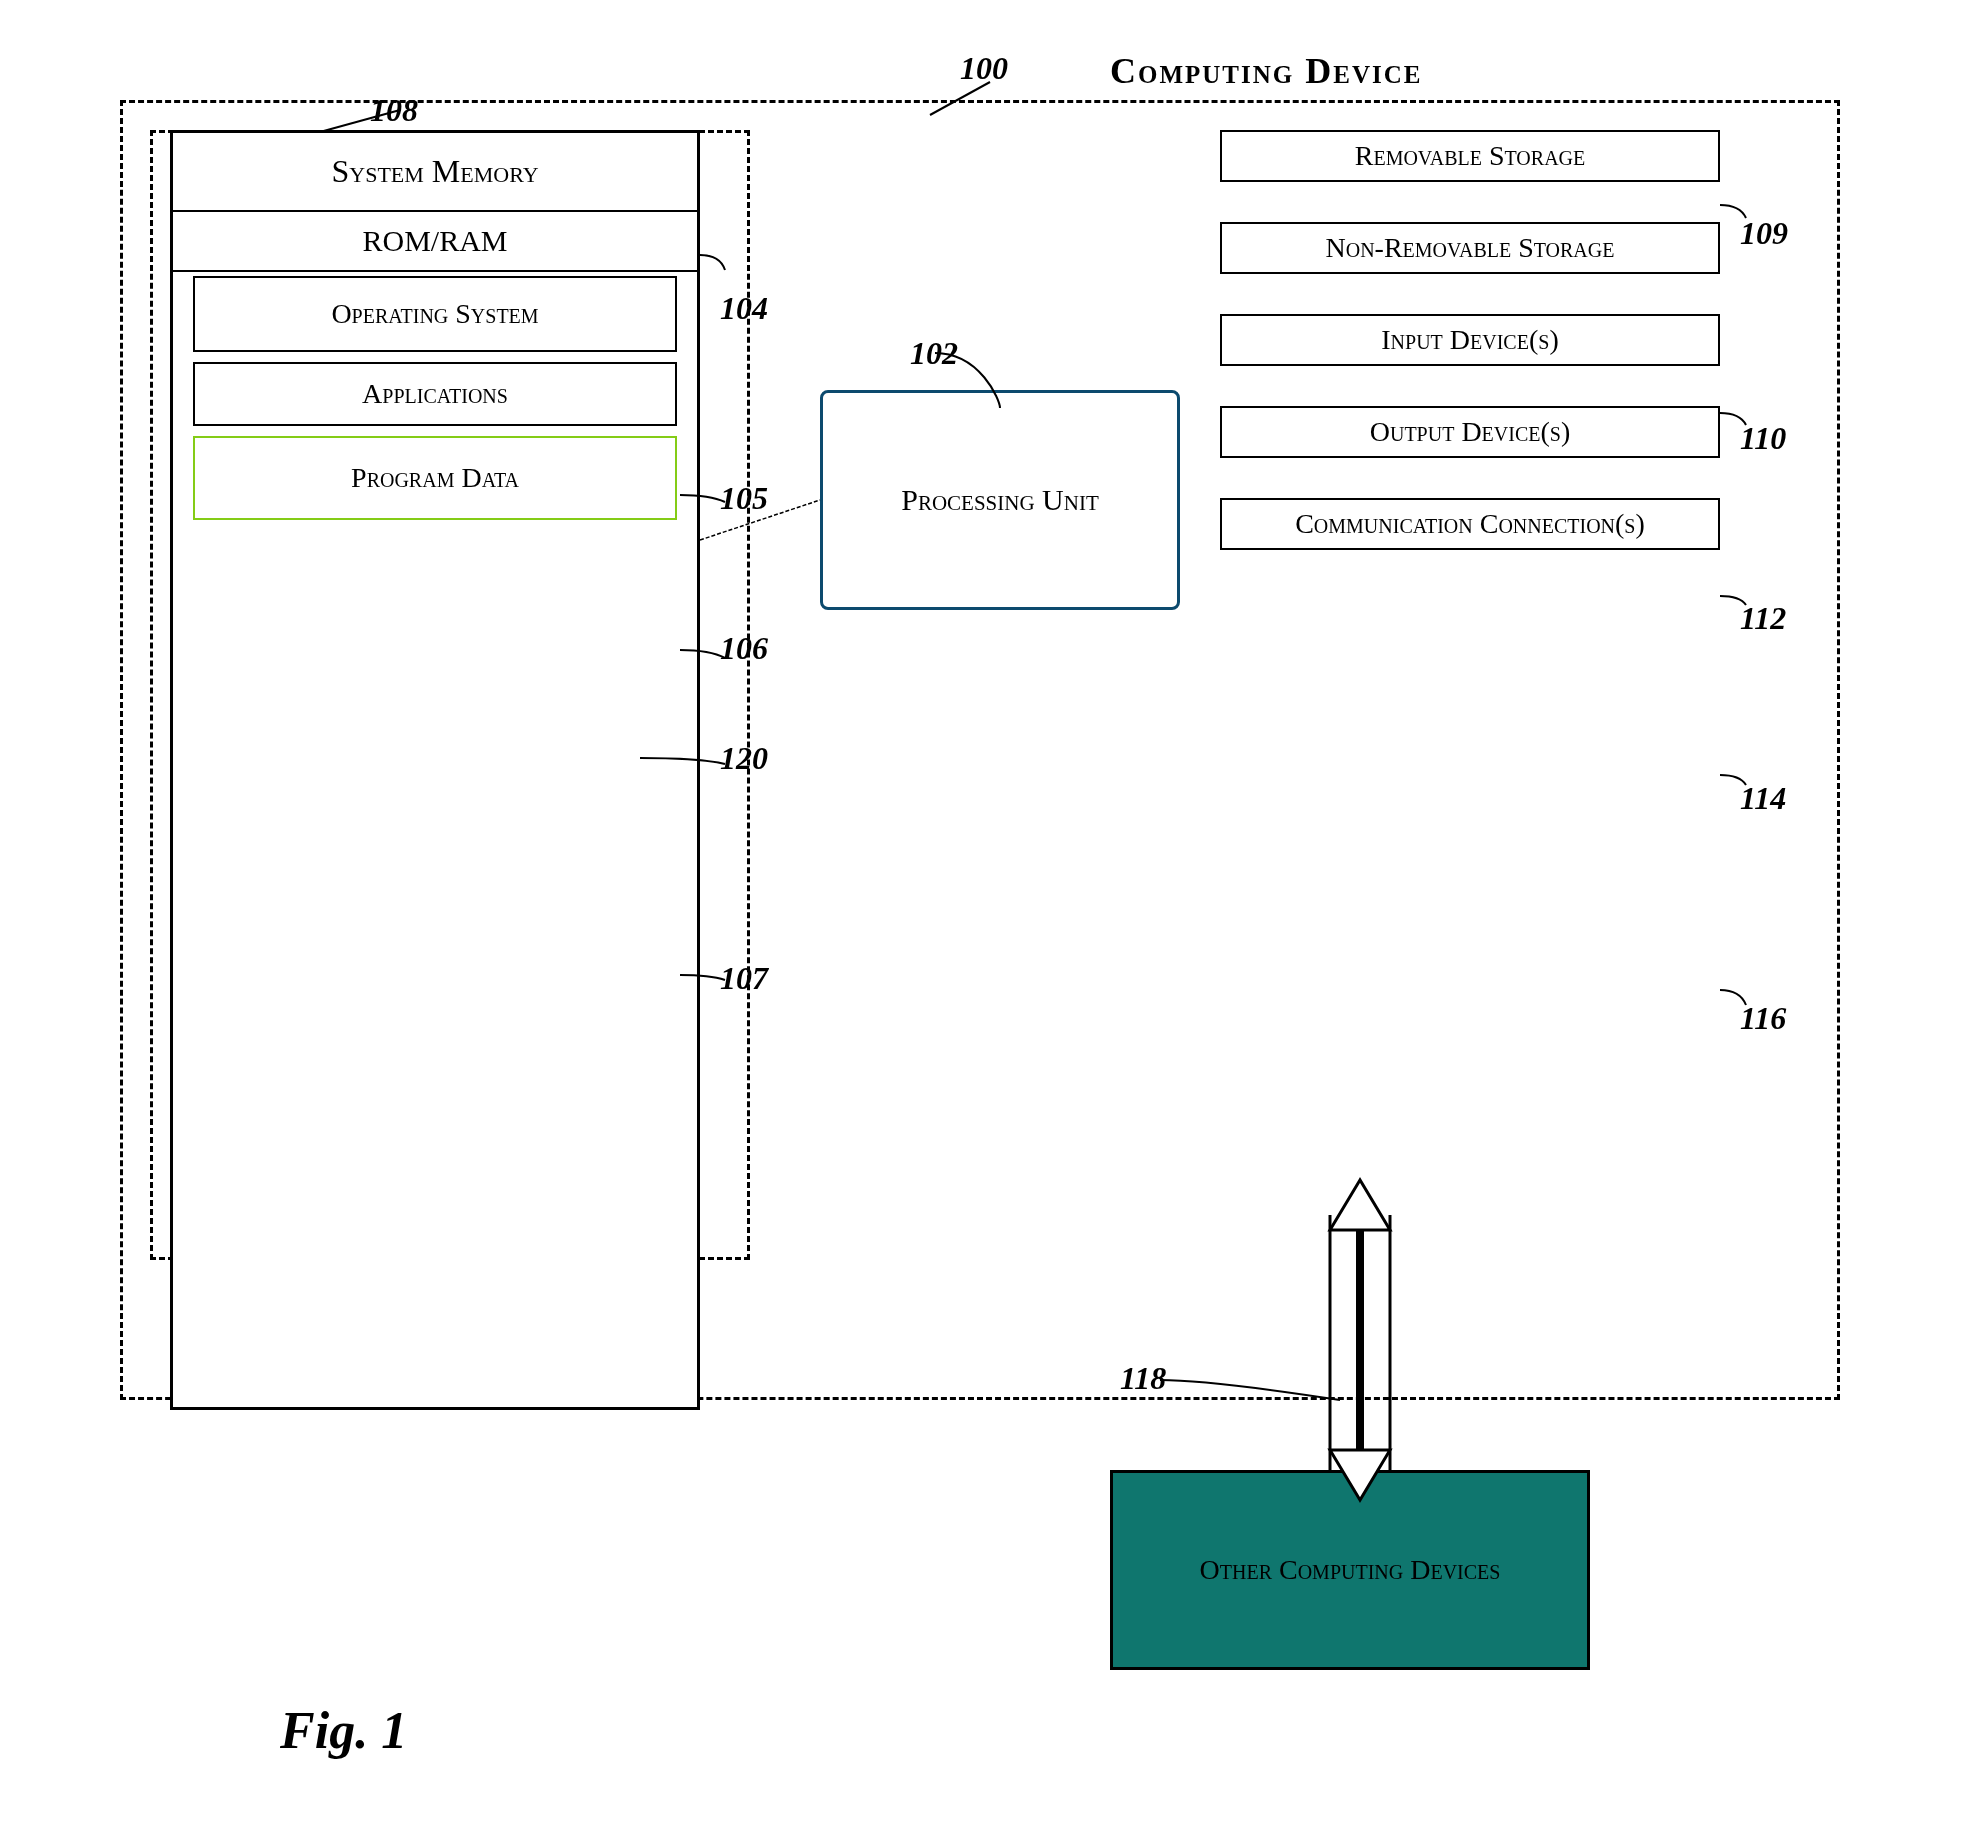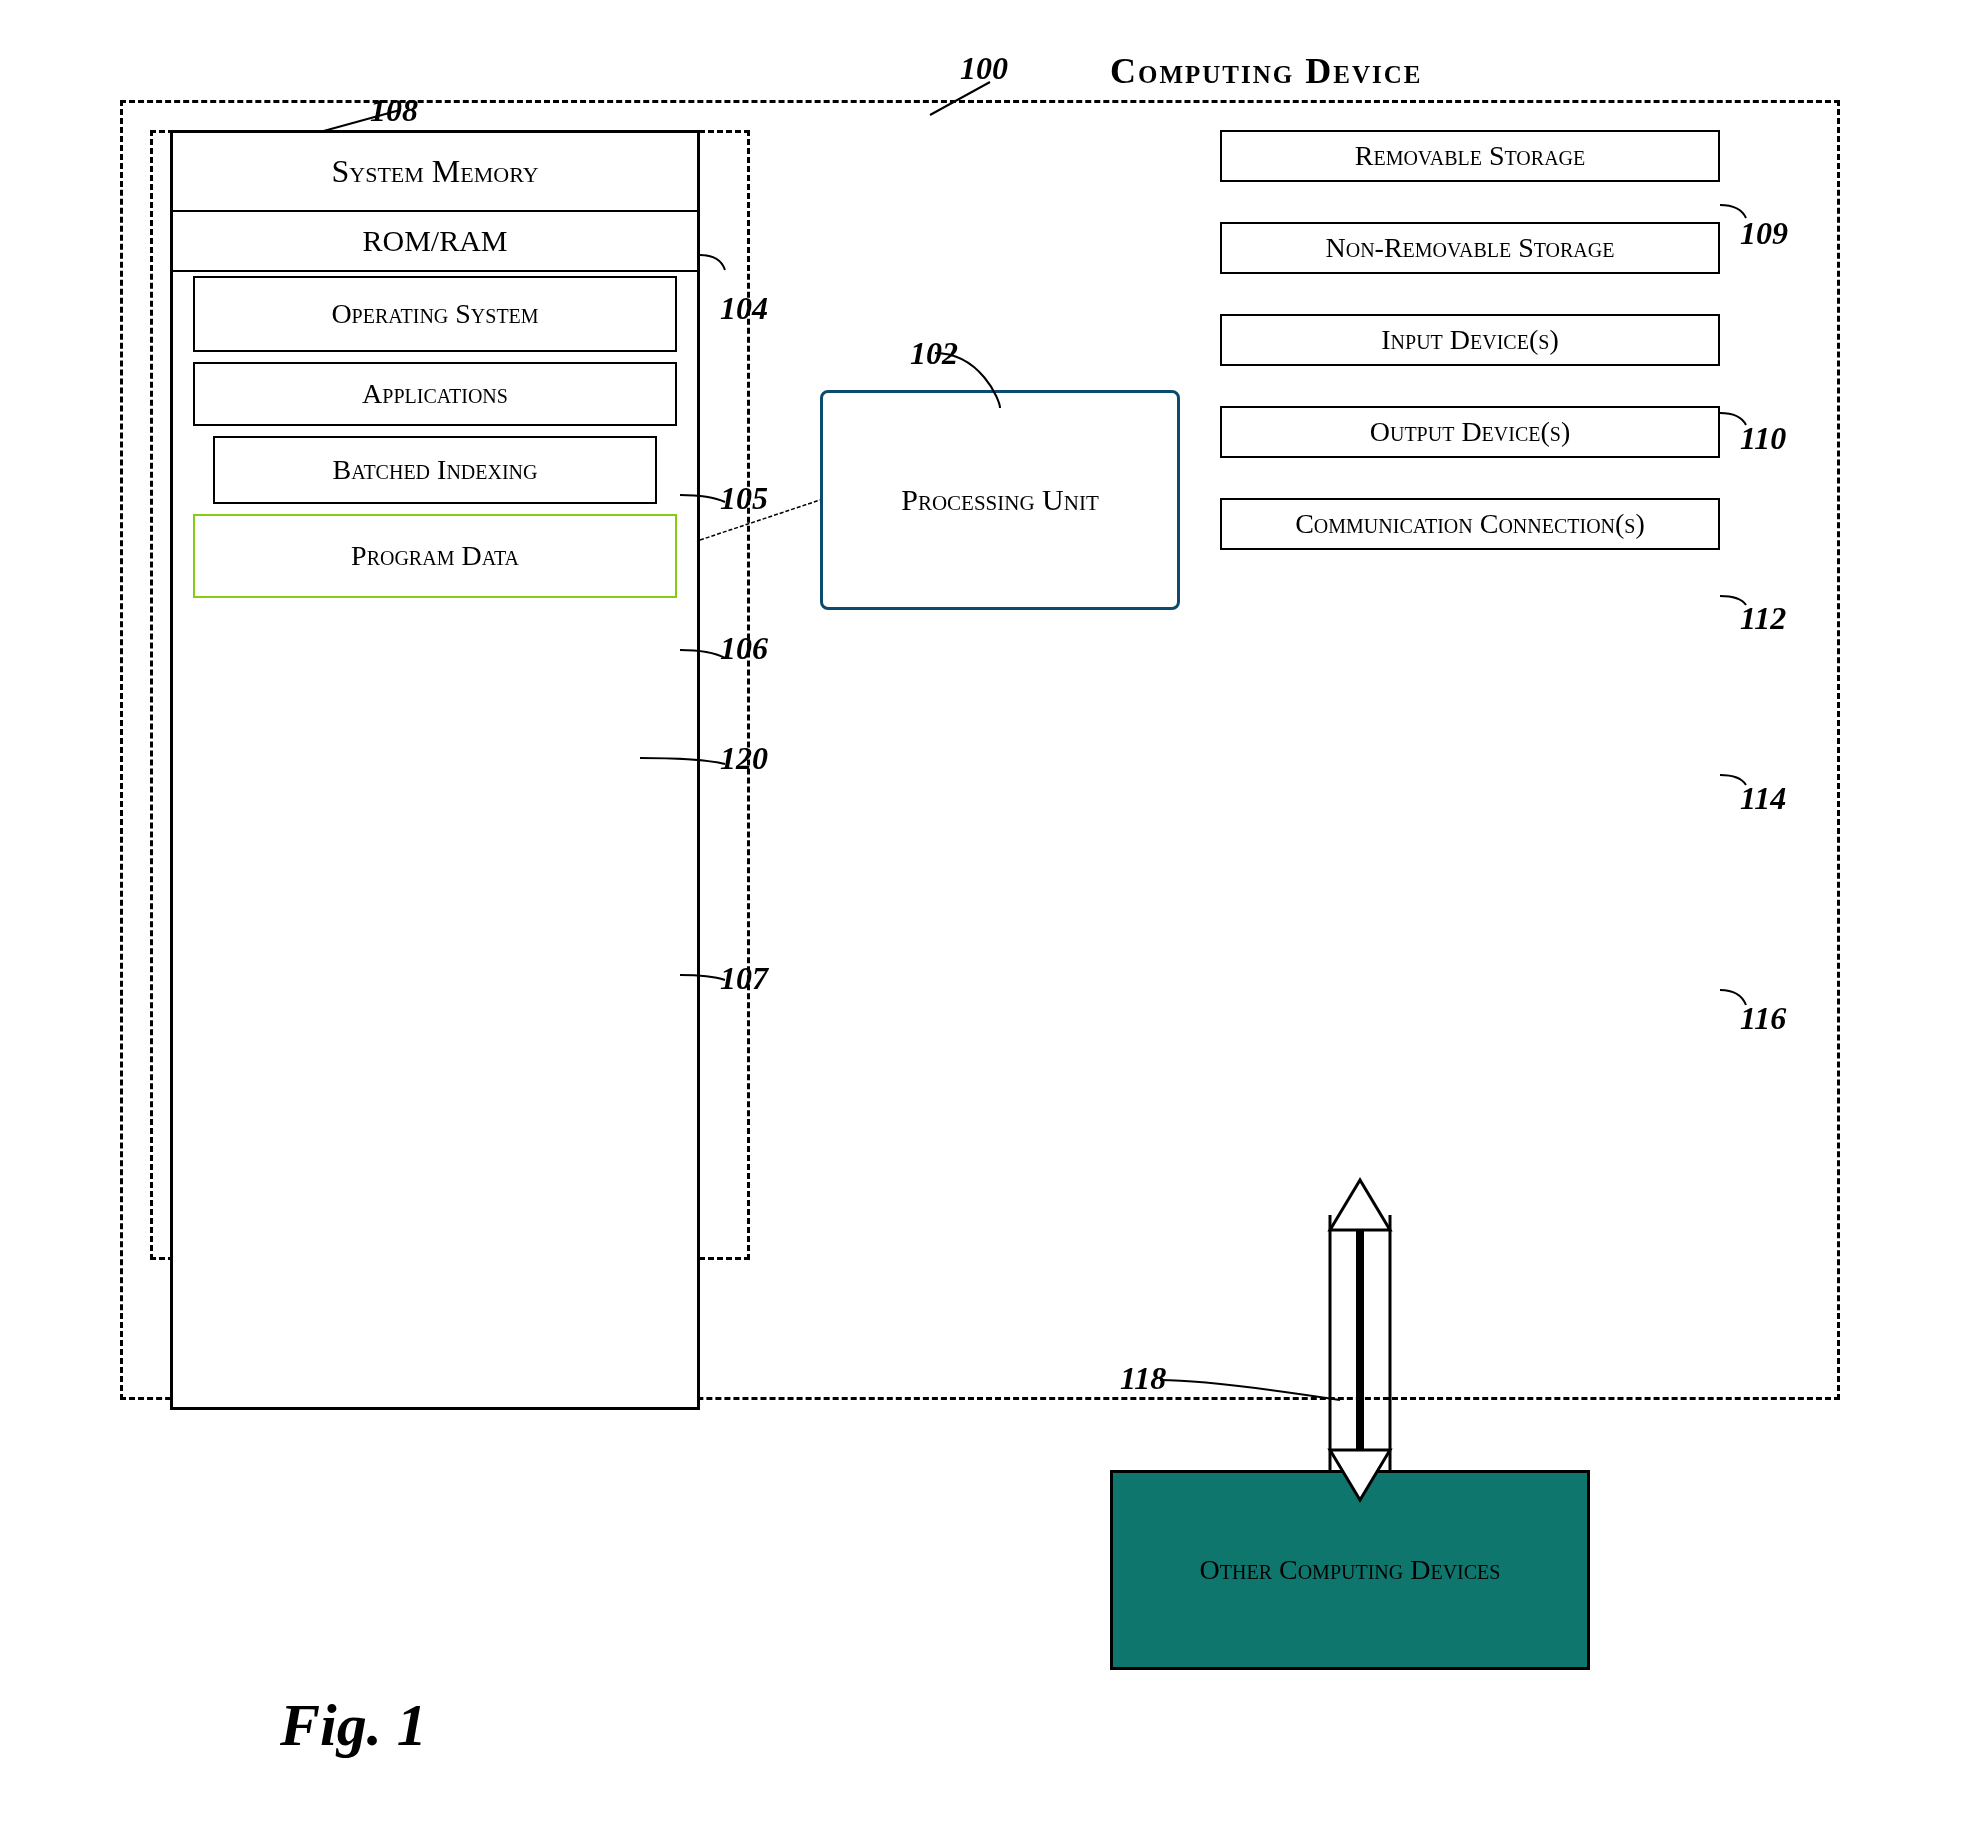--- a/index.html
+++ b/index.html
@@ -175,21 +175,21 @@
       text-align: center;
       font-size: 28px;
       font-variant: small-caps;
     }
 
     
     .fig-label {
       position: absolute;
       bottom: 30px;
       left: 220px;
-      font-size: 60px;
+      font-size: 52px;
       font-style: italic;
       font-weight: bold;
     }
 
     
     .svg-overlay {
       position: absolute;
       top: 0;
       left: 0;
       width: 1860px;
@@ -221,21 +221,20 @@
 
   <div class="ref-label" style="top:52px; left:310px;">108</div>
 
   <div class="system-memory-outer"></div>
 
   <div class="system-memory-box">
     <div class="system-memory-title">System Memory</div>
     <div class="rom-ram-row">ROM/RAM</div>
     <div class="os-box">Operating&nbsp;System</div>
     <div class="applications-box">Applications</div>
-    <div class="batched-indexing-box">Batched&nbsp;Indexing</div>
     <div class="program-data-box">Program&nbsp;Data</div>
   </div>
 
   <div class="ref-104">104</div>
   <div class="ref-105">105</div>
   <div class="ref-106">106</div>
   <div class="ref-120">120</div>
   <div class="ref-107">107</div>
 
   <div class="processing-unit-box">Processing Unit</div>

